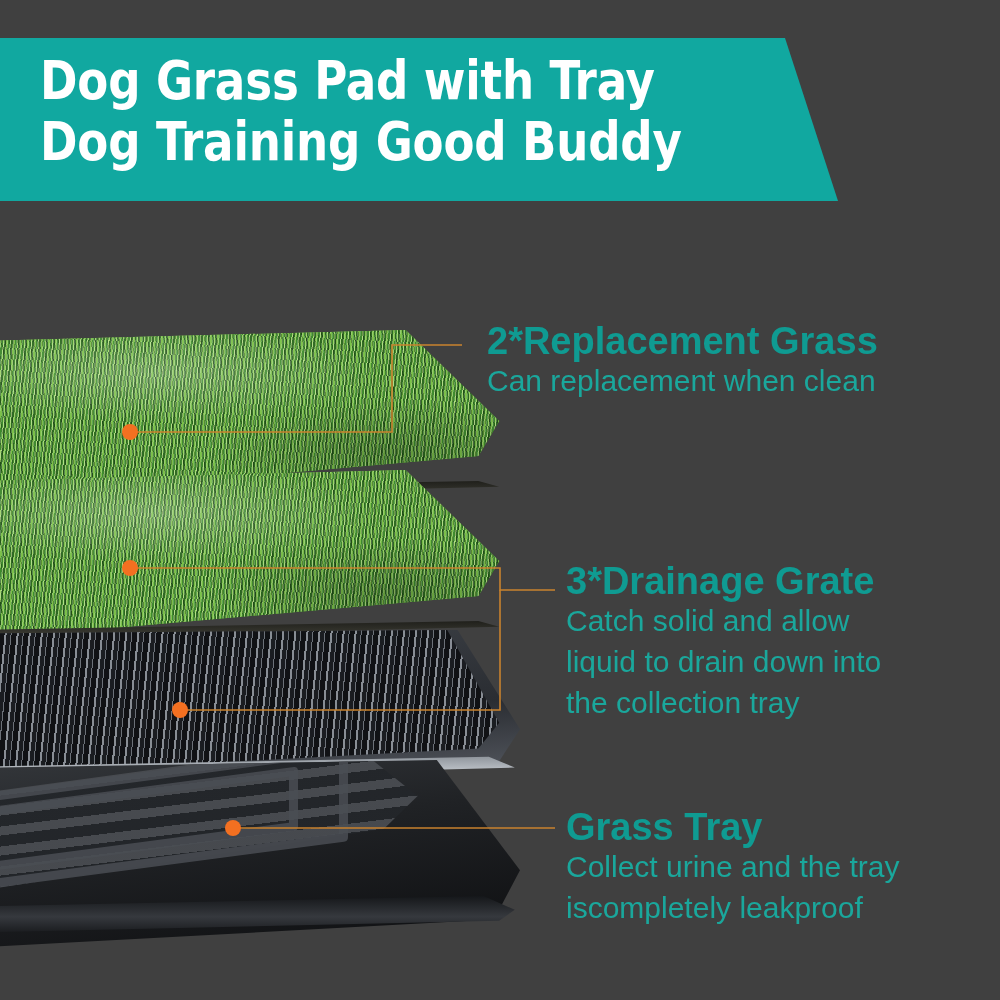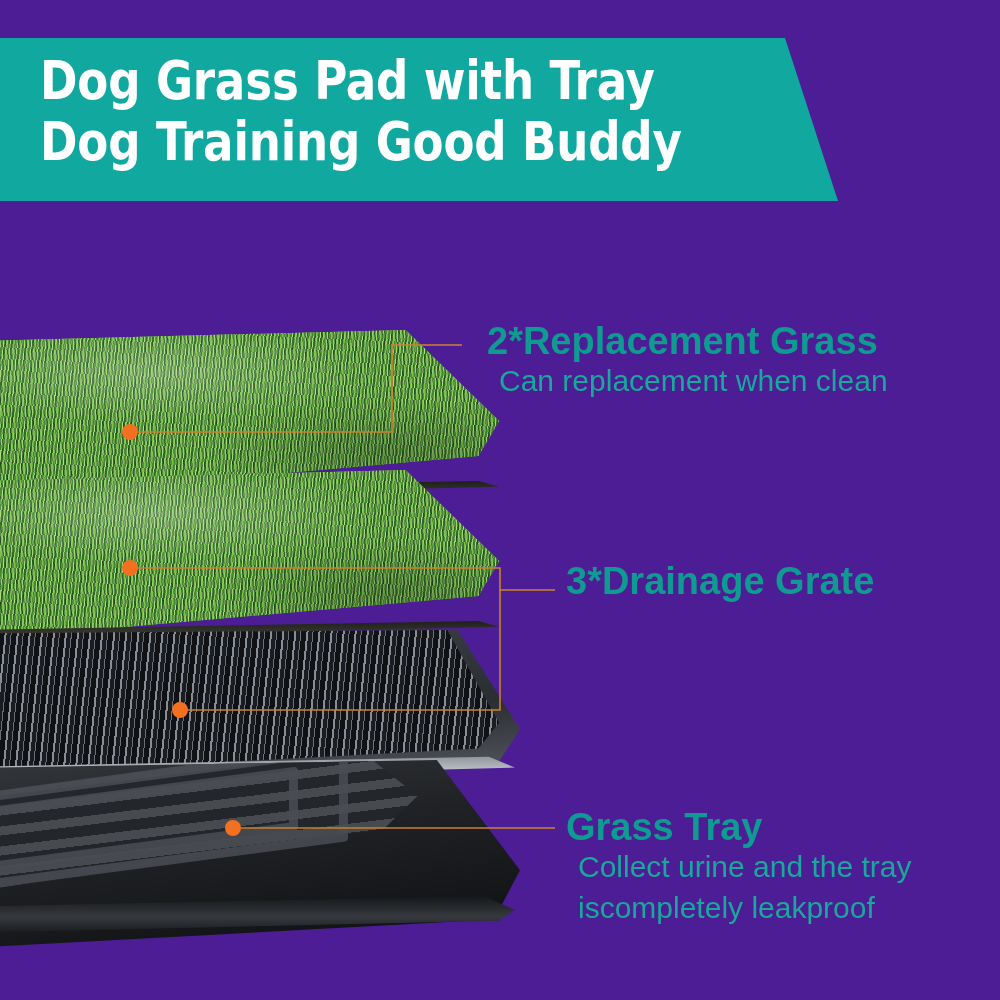--- a/index.html
+++ b/index.html
@@ -10,21 +10,21 @@
     width: 1000px;
     height: 1000px;
     background: #e6fbfa;
     font-family: "Liberation Sans", sans-serif;
     overflow: hidden;
   }
   #stage {
     position: relative;
     width: 1000px;
     height: 1000px;
-    background: #4c1d95;
+    background: #404040;
     overflow: hidden;
   }
 
   
   #header-banner {
     position: absolute;
     left: 0;
     top: 38px;
     width: 840px;
     height: 163px;
@@ -229,21 +229,20 @@
     font-size: 38px;
     font-weight: bold;
     line-height: 38px;
     white-space: nowrap;
   }
   .callout-body {
     color: #1aa79c;
     font-size: 30px;
     line-height: 41px;
     font-weight: normal;
-    margin-left: 12px;
   }
   .callout-body div { white-space: nowrap; }
 
   #callout-grass    { left: 487px; top: 322px; }
   #callout-grate    { left: 566px; top: 562px; }
   #callout-tray     { left: 566px; top: 808px; }
 </style>
 </head>
 <body>
 
@@ -298,20 +297,25 @@
 
   <div class="callout" id="callout-grass">
     <div class="callout-title">2*Replacement Grass</div>
     <div class="callout-body">
       <div>Can replacement when clean</div>
     </div>
   </div>
 
   <div class="callout" id="callout-grate">
     <div class="callout-title">3*Drainage Grate</div>
+    <div class="callout-body">
+      <div>Catch solid and allow</div>
+      <div>liquid to drain down into</div>
+      <div>the collection tray</div>
+    </div>
   </div>
 
   <div class="callout" id="callout-tray">
     <div class="callout-title">Grass Tray</div>
     <div class="callout-body">
       <div>Collect urine and the tray</div>
       <div>iscompletely leakproof</div>
     </div>
   </div>
 

